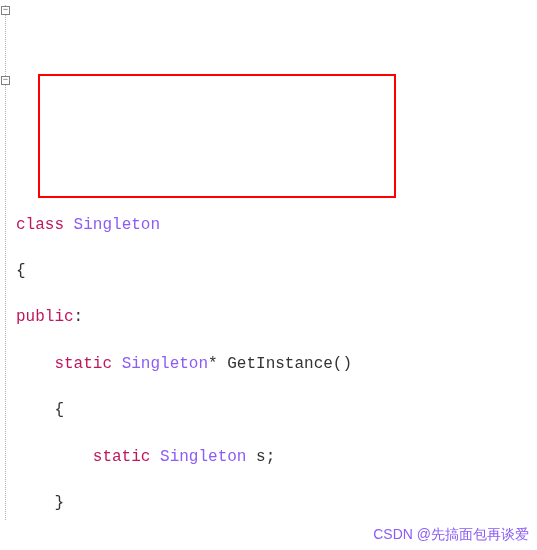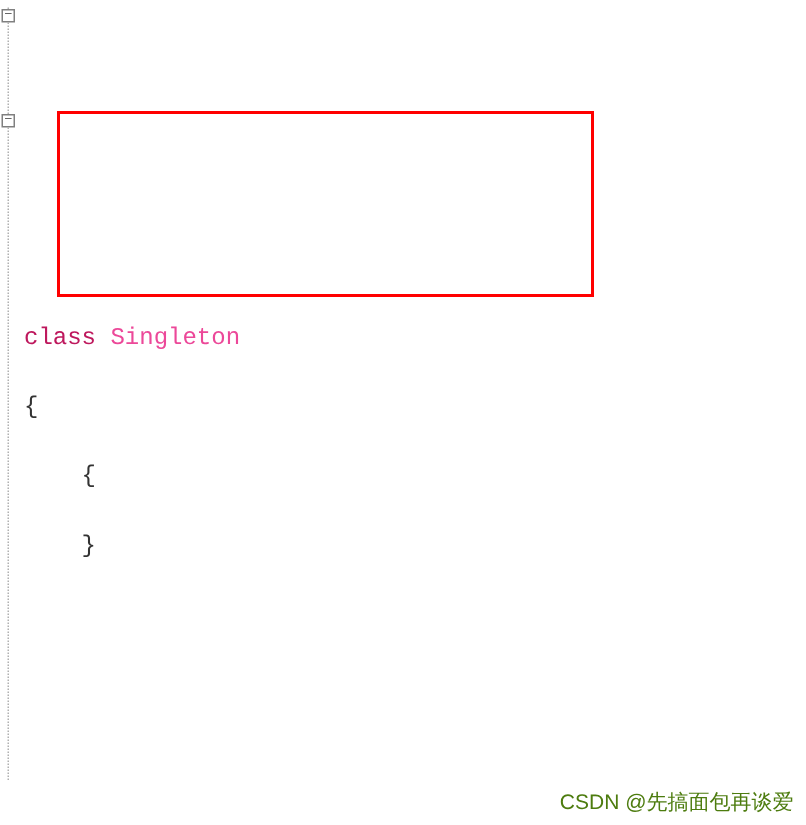--- a/index.html
+++ b/index.html
@@ -32,54 +32,57 @@
     font-size: 9px;
     line-height: 7px;
     text-align: center;
     color: #606060;
   }
   .fold.minus::before { content: "−"; }
   .code {
     margin-left: 12px;
   }
   .kw { color: #be185d; }
-  .type { color: #ec4899; text-align: right; }
+  .type { color: #8b5cf6; text-align: right; }
   .txt { color: #333333; }
   .redbox {
     position: absolute;
     border: 2px solid #ff0000;
     left: 38px;
     top: 74px;
     width: 358px;
     height: 124px;
     pointer-events: none;
   }
   .watermark {
     position: absolute;
     right: 8px;
     bottom: 6px;
-    color: #4d7c0f;
+    color: #8b5cf6;
     font-family: Arial, sans-serif;
     font-size: 14px;
   }
   .row { display: block; }
 </style>
 </head>
 <body>
 
 
 
 <div class="gutter-line"></div>
 <div class="fold minus" style="top:6px"></div>
 <div class="fold minus" style="top:76px"></div>
 
 <div class="code">
 <span class="row"><span class="kw">class</span><span class="type"> Singleton</span></span>
 <span class="row"><span class="txt">{</span></span>
+<span class="row"><span class="kw">public</span><span class="txt">:</span></span>
+<span class="row"><span class="txt">    </span><span class="kw">static</span><span> </span><span class="type">Singleton</span><span class="txt">* GetInstance()</span></span>
 <span class="row"><span class="txt">    {</span></span>
+<span class="row"><span class="txt">        </span><span class="kw">static</span><span> </span><span class="type">Singleton</span><span class="txt"> s;</span></span>
 <span class="row"><span class="txt">    }</span></span>
 <span class="row"><span class="txt"></span></span>
 
 
 
 <span class="row"><span class="txt"></span></span>
 
 
 
 <span class="row"><span class="txt"></span></span>

